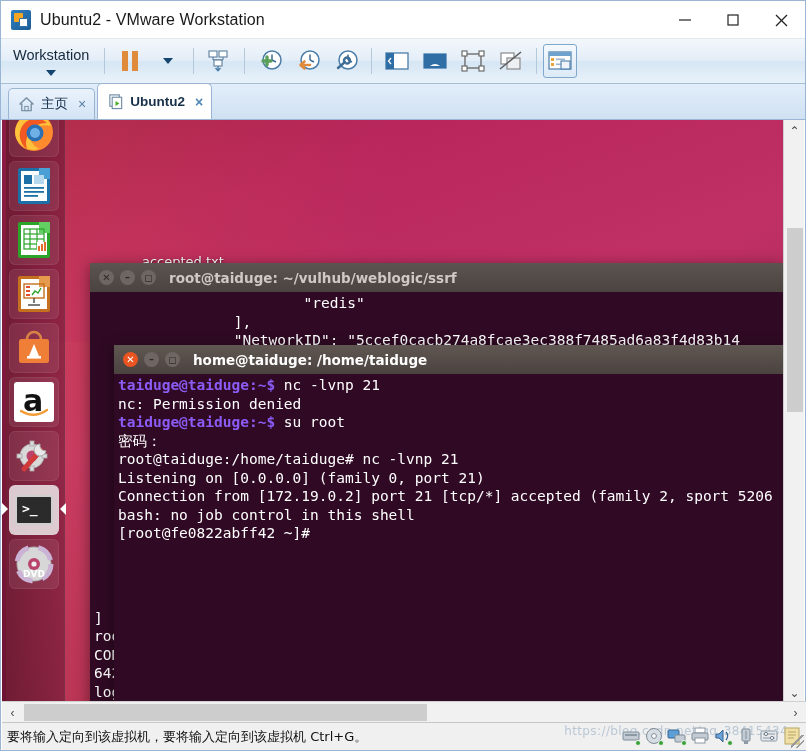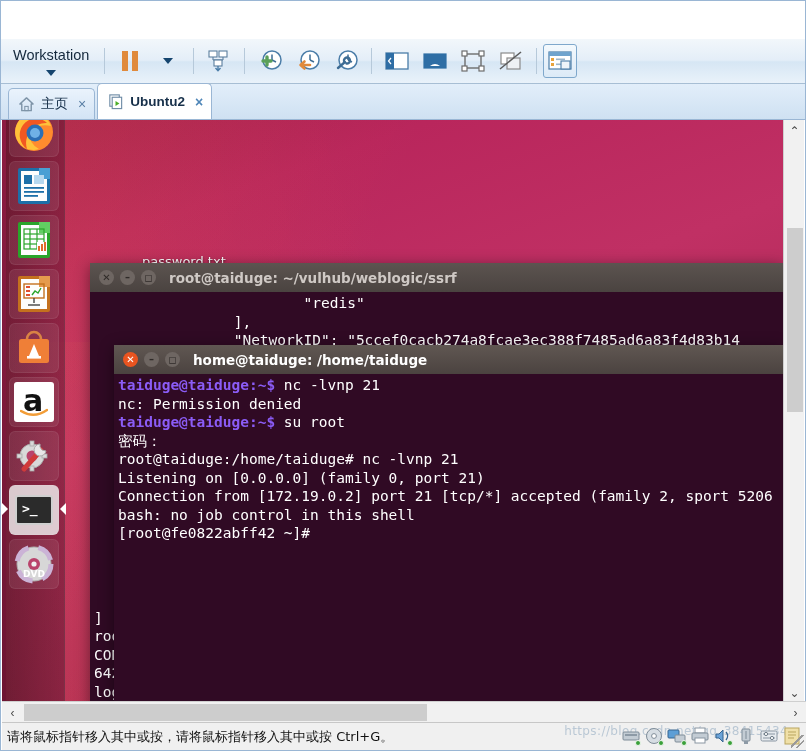--- a/index.html
+++ b/index.html
@@ -285,20 +285,46 @@
     letter-spacing: .4px; white-space: nowrap;
     font-family: "DejaVu Sans", sans-serif;
     pointer-events: none;
   }
 </style>
 </head>
 <body>
 
 <div id="app">
 
+  <div class="titlebar">
+    <div class="tb-icon">
+      <div class="sq1"></div>
+        <div class="sq2"></div>
+        <div class="sq3"></div>
+    </div>
+    <div class="tb-title">Ubuntu2 - VMware Workstation</div>
+    <div class="win-controls">
+      <div class="win-btn">
+        <svg width="14" height="14" viewBox="0 0 14 14">
+            <line x1="1" y1="7" x2="13" y2="7" stroke="#222" stroke-width="1.2"></line>
+          </svg>
+      </div>
+      <div class="win-btn">
+        <svg width="14" height="14" viewBox="0 0 14 14">
+            <rect x="2" y="2" width="10" height="10" fill="none" stroke="#222" stroke-width="1.2"></rect>
+          </svg>
+      </div>
+      <div class="win-btn">
+        <svg width="15" height="15" viewBox="0 0 15 15">
+            <line x1="2" y1="2" x2="13" y2="13" stroke="#222" stroke-width="1.3"></line>
+            <line x1="13" y1="2" x2="2" y2="13" stroke="#222" stroke-width="1.3"></line>
+          </svg>
+      </div>
+    </div>
+  </div>
 
   <div class="toolbar">
     <div class="ws-menu">
       <span>Workstation</span>
       <span class="caret-dn"></span>
     </div>
     <div class="tb-sep"></div>
 
     <div class="tbi">
       <span class="pause-ico">
@@ -515,21 +541,21 @@
         <svg width="40" height="40" viewBox="0 0 40 40">
           <circle cx="20" cy="20" r="17" fill="#d7d7d7" stroke="#b0b0b0"></circle>
           <circle cx="20" cy="20" r="17" fill="none" stroke="#cbb3d6" stroke-width="5" stroke-dasharray="18 10"></circle>
           <circle cx="20" cy="20" r="6" fill="#b9436b"></circle>
           <circle cx="20" cy="20" r="2.6" fill="#f0f0f0"></circle>
           <text x="20" y="33" font-size="9" font-family="DejaVu Sans, sans-serif" font-weight="bold" fill="#fff" text-anchor="middle">DVD</text>
         </svg>
       </div>
     </div>
 
-    <div class="deskicon-label">password.txt</div>
+    <div class="deskicon-label">accepted.txt</div>
 
     <div class="term bg" id="term-bg">
       <div class="term-head">
         <span class="dot close-inactive">
             <span>✕</span>
           </span>
         <span class="dot min">
             <span>–</span>
           </span>
         <span class="dot max">
@@ -587,21 +613,21 @@
     <div class="sb-arrow bot">⌄</div>
   </div>
 
   <div class="hscroll">
     <div class="sb-arrow lft">‹</div>
     <div class="hthumb"></div>
     <div class="sb-arrow rgt">›</div>
   </div>
 
   <div class="statusbar">
-    <div class="status-text">请将鼠标指针移入其中或按，请将鼠标指针移入其中或按 Ctrl+G。</div>
+    <div class="status-text">要将输入定向到该虚拟机，要将输入定向到该虚拟机 Ctrl+G。</div>
     <div class="watermark">https://blog.csdn.net/qq_38415434</div>
     <div class="status-icons">
       <div class="sico">
         <svg width="20" height="20" viewBox="0 0 20 20">
             <rect x="2" y="6" width="16" height="8" rx="1" fill="#c3ccd4" stroke="#7f8c98"></rect>
             <rect x="4" y="8" width="12" height="2" fill="#8d9aa6"></rect>
           </svg>
         <span class="led"></span>
       </div>
       <div class="sico">

